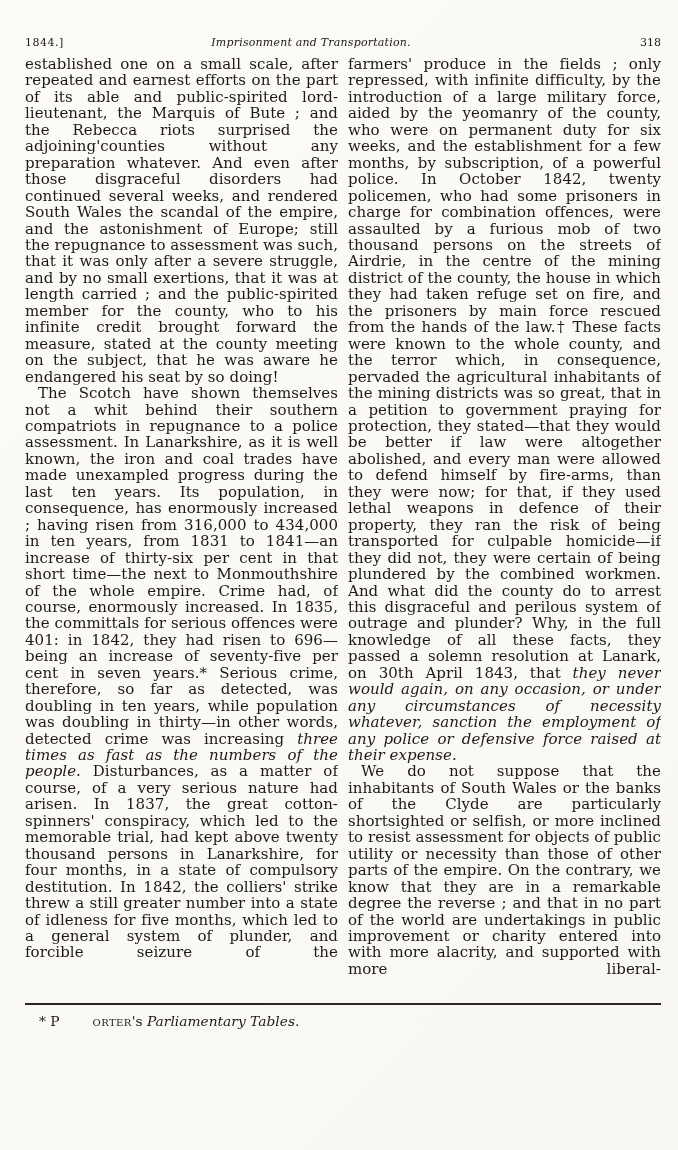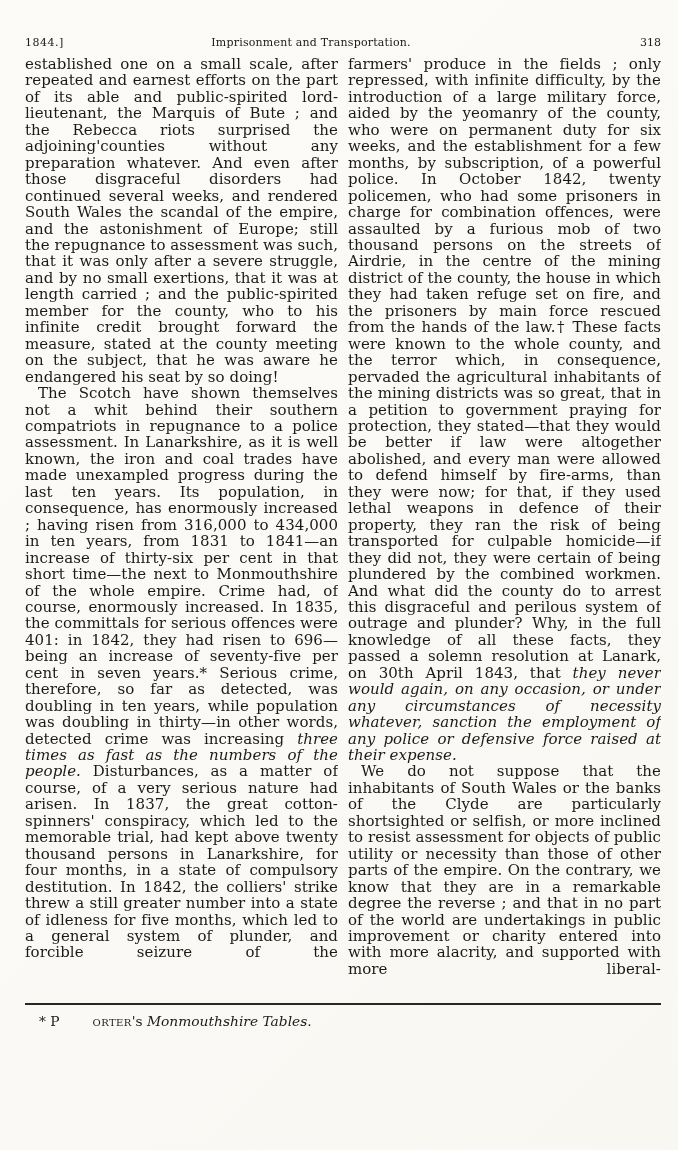--- a/index.html
+++ b/index.html
@@ -17,21 +17,21 @@
   }
   .header {
     position: absolute;
     top: 36px; left: 25px; width: 636px;
     display: grid;
     grid-template-columns: 1fr auto 1fr;
     align-items: baseline;
     font-size: 11px;
   }
   .hdr-year { justify-self: start; letter-spacing: 0.5px; }
-  .hdr-title { justify-self: center; letter-spacing: 0.2px; transform: translateX(-32px); }
+  .hdr-title { justify-self: center; font-style: italic; letter-spacing: 0.2px; transform: translateX(-32px); }
   .hdr-page { justify-self: end; }
   .columns {
     position: absolute;
     top: 56px; left: 25px;
     width: 636px; height: 936px;
     display: flex;
     gap: 10px;
     overflow: hidden;
   }
   .col {
@@ -77,15 +77,15 @@
         <p class="indent cont"><span>The Scotch have shown themselves not a whit behind their southern compatriots in repugnance to a police assessment.  In Lanarkshire, as it is well known, the iron and coal trades have made unexampled progress during the last ten years.  Its population, in consequence, has enormously increased ; having risen from 316,000 to 434,000 in ten years, from 1831 to 1841—an increase of thirty-six per cent in that short time—the next to Monmouthshire of the whole empire.  Crime had, of course, enormously increased.  In 1835, the committals for serious offences were 401: in 1842, they had risen to 696—being an increase of seventy-five per cent in seven years.*  Serious crime, therefore, so far as detected, was doubling in ten years, while population was doubling in thirty—in other words, detected crime was increasing </span><span class="it">three times as fast as the numbers of the people.</span><span>  Disturbances, as a matter of course, of a very serious nature had arisen.  In 1837, the great cotton-spinners' conspiracy, which led to the memorable trial, had kept above twenty thousand persons in Lanarkshire, for four months, in a state of compulsory destitution.  In 1842, the colliers' strike threw a still greater number into a state of idleness for five months, which led to a general system of plunder, and forcible seizure of the</span></p>
       </div>
     <div class="col">
         <p><span>farmers' produce in the fields ; only repressed, with infinite difficulty, by the introduction of a large military force, aided by the yeomanry of the county, who were on permanent duty for six weeks, and the establishment for a few months, by subscription, of a powerful police.  In October 1842, twenty policemen, who had some prisoners in charge for combination offences, were assaulted by a furious mob of two thousand persons on the streets of Airdrie, in the centre of the mining district of the county, the house in which they had taken refuge set on fire, and the prisoners by main force rescued from the hands of the law.†  These facts were known to the whole county, and the terror which, in consequence, pervaded the agricultural inhabitants of the mining districts was so great, that in a petition to government praying for protection, they stated—that they would be better if law were altogether abolished, and every man were allowed to defend himself by fire-arms, than they were now; for that, if they used lethal weapons in defence of their property, they ran the risk of being transported for culpable homicide—if they did not, they were certain of being plundered by the combined workmen.  And what did the county do to arrest this disgraceful and perilous system of outrage and plunder?  Why, in the full knowledge of all these facts, they passed a solemn resolution at Lanark, on 30th April 1843, that </span><span class="it">they never would again, on any occasion, or under any circumstances of necessity whatever, sanction the employment of any police or defensive force raised at their expense.</span></p>
         <p class="indent cont"><span>We do not suppose that the inhabitants of South Wales or the banks of the Clyde are particularly shortsighted or selfish, or more inclined to resist assessment for objects of public utility or necessity than those of other parts of the empire.  On the contrary, we know that they are in a remarkable degree the reverse ; and that in no part of the world are undertakings in public improvement or charity entered into with more alacrity, and supported with more liberal-</span></p>
       </div>
   </div>
 
   <div class="footrule"></div>
   <div class="footnotes">
-      <p><span>* P</span><span class="sc">orter</span><span>'s </span><span class="it">Monmouthshire Tables</span><span>.</span></p>
+      <p><span>* P</span><span class="sc">orter</span><span>'s </span><span class="it">Parliamentary Tables</span><span>.</span></p>
     </div>
 </div>
 
 </body></html>

